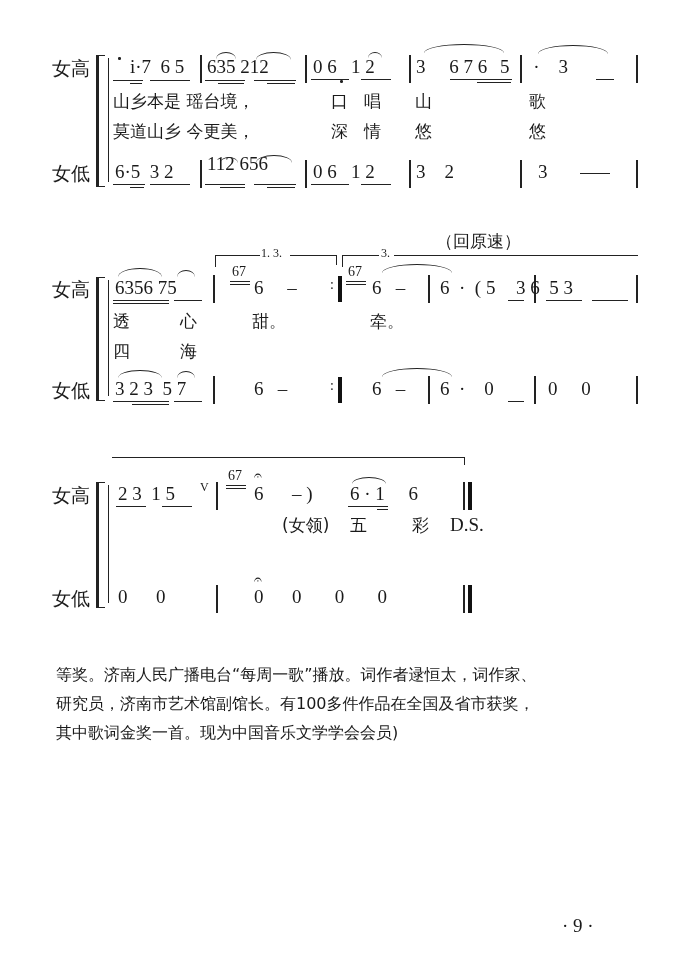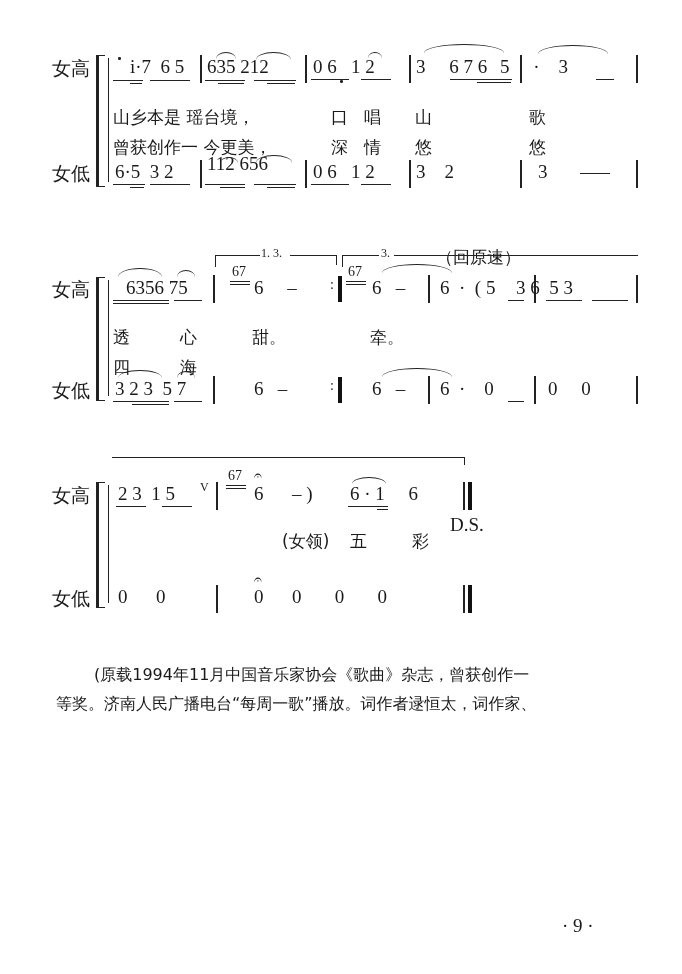--- a/index.html
+++ b/index.html
@@ -1,21 +1,21 @@
 <!DOCTYPE html>
 <html><head>
 <meta charset="utf-8">
 <style>
   html,body{margin:0;padding:0;background:#fff;}
   body{width:682px;height:974px;position:relative;overflow:hidden;
        font-family:"Liberation Serif","DejaVu Serif",serif;color:#1a1a1a;}
   .abs{position:absolute;white-space:nowrap;}
   .part{font-size:19px;font-family:Liberation Mono, monospace;}
   .n{font-size:19px;}
-  .lyr{font-size:17px;font-family:"DejaVu Sans",sans-serif;margin-top:16px;}
+  .lyr{font-size:17px;font-family:"DejaVu Sans",sans-serif;}
   .bar{position:absolute;width:1.5px;background:#222;}
   .brace{position:absolute;border-left:3px solid #222;border-top:1.5px solid #222;border-bottom:1.5px solid #222;width:6px;}
   .ul{position:absolute;height:1.2px;background:#222;}
   .dotb{position:absolute;width:2.5px;height:2.5px;background:#222;border-radius:50%;}
   .slur{position:absolute;border-top:1.3px solid #222;border-radius:50% 50% 0 0 / 100% 100% 0 0;}
   .thick{position:absolute;width:4px;background:#111;}
   .line{position:absolute;height:1.2px;background:#222;}
   .vline{position:absolute;width:1.2px;background:#222;}
   .grace{font-size:14px;}
   .note-text{font-size:16px;font-family:"DejaVu Sans",sans-serif;line-height:29px;}
@@ -58,21 +58,21 @@
   <div class="slur" style="left:538px;top:45px;width:70px;height:8px"></div>
   <div class="ul" style="left:596px;top:79px;width:18px"></div>
   <div class="bar" style="left:636px;top:55px;height:28px"></div>
 
   <span class="abs lyr" style="left:113px;top:90px"><span>山乡本是</span>&nbsp;<span>瑶台境，</span></span>
   <span class="abs lyr" style="left:331px;top:90px">口</span>
   <span class="abs lyr" style="left:364px;top:90px">唱</span>
   <span class="abs lyr" style="left:415px;top:90px">山</span>
   <span class="abs lyr" style="left:529px;top:90px">歌</span>
 
-  <span class="abs lyr" style="left:113px;top:120px"><span>曾获创作一</span>&nbsp;<span>今更美，</span></span>
+  <span class="abs lyr" style="left:113px;top:120px"><span>莫道山乡</span>&nbsp;<span>今更美，</span></span>
   <span class="abs lyr" style="left:331px;top:120px">深</span>
   <span class="abs lyr" style="left:364px;top:120px">情</span>
   <span class="abs lyr" style="left:415px;top:120px">悠</span>
   <span class="abs lyr" style="left:529px;top:120px">悠</span>
 
   <span class="abs n" style="left:115px;top:161px">6·5&nbsp;&nbsp;3&nbsp;2</span>
   <div class="ul" style="left:113px;top:184px;width:32px"></div>
     <div class="ul" style="left:130px;top:187px;width:14px"></div>
   <div class="ul" style="left:150px;top:184px;width:40px"></div>
   <div class="bar" style="left:200px;top:160px;height:28px"></div>
@@ -105,21 +105,21 @@
   <div class="vline" style="left:342px;top:255px;height:12px"></div>
   <div class="line" style="left:342px;top:255px;width:37px"></div>
   <span class="abs" style="left:381px;top:246px;font-size:12px">3.</span>
   <div class="line" style="left:394px;top:255px;width:244px"></div>
 
   <span class="abs part" style="left:52px;top:277px">女高</span>
   <span class="abs part" style="left:52px;top:378px">女低</span>
   <div class="brace" style="left:96px;top:277px;height:122px"></div>
   <div class="vline" style="left:108px;top:280px;height:116px"></div>
 
-  <span class="abs n" style="left:126px;top:277px">6356&nbsp;75</span>
+  <span class="abs n" style="left:115px;top:277px">6356&nbsp;75</span>
   <div class="slur" style="left:118px;top:268px;width:44px;height:8px"></div>
   <div class="slur" style="left:177px;top:270px;width:18px;height:6px"></div>
   <div class="ul" style="left:113px;top:300px;width:56px"></div>
     <div class="ul" style="left:113px;top:303px;width:56px"></div>
   <div class="ul" style="left:174px;top:300px;width:28px"></div>
   <div class="bar" style="left:213px;top:275px;height:28px"></div>
   <span class="abs grace" style="left:232px;top:264px">67</span>
   <div class="ul" style="left:230px;top:281px;width:20px"></div>
     <div class="ul" style="left:230px;top:284px;width:20px"></div>
   <span class="abs n" style="left:254px;top:277px">6&nbsp;&nbsp;&nbsp;&nbsp;&nbsp;–</span>
@@ -199,17 +199,18 @@
 
   <span class="abs n" style="left:118px;top:586px">0&nbsp;&nbsp;&nbsp;&nbsp;&nbsp;&nbsp;0</span>
   <div class="bar" style="left:216px;top:585px;height:28px"></div>
   <span class="abs" style="left:254px;top:572px;font-size:14px">𝄐</span>
   <span class="abs n" style="left:254px;top:586px">0&nbsp;&nbsp;&nbsp;&nbsp;&nbsp;&nbsp;0&nbsp;&nbsp;&nbsp;&nbsp;&nbsp;&nbsp;&nbsp;0&nbsp;&nbsp;&nbsp;&nbsp;&nbsp;&nbsp;&nbsp;0</span>
   <div class="bar" style="left:463px;top:585px;height:28px"></div>
     <div class="thick" style="left:468px;top:585px;height:28px"></div>
 </div>
 
 <div class="abs note-text" style="left:56px;top:660px;width:590px;white-space:normal">
-  <div style="padding-left:38px">(原载1994年11月中国音乐家协会《歌曲》杂志，曾获创作一</div>
   <div>等奖。济南人民广播电台“每周一歌”播放。词作者逯恒太，词作家、</div>
+  <div>研究员，济南市艺术馆副馆长。有100多件作品在全国及省市获奖，</div>
+  <div>其中歌词金奖一首。现为中国音乐文学学会会员)</div>
 </div>
 
 <span class="abs" style="left:562px;top:915px;font-size:19px">· 9 ·</span>
 
 </body></html>

